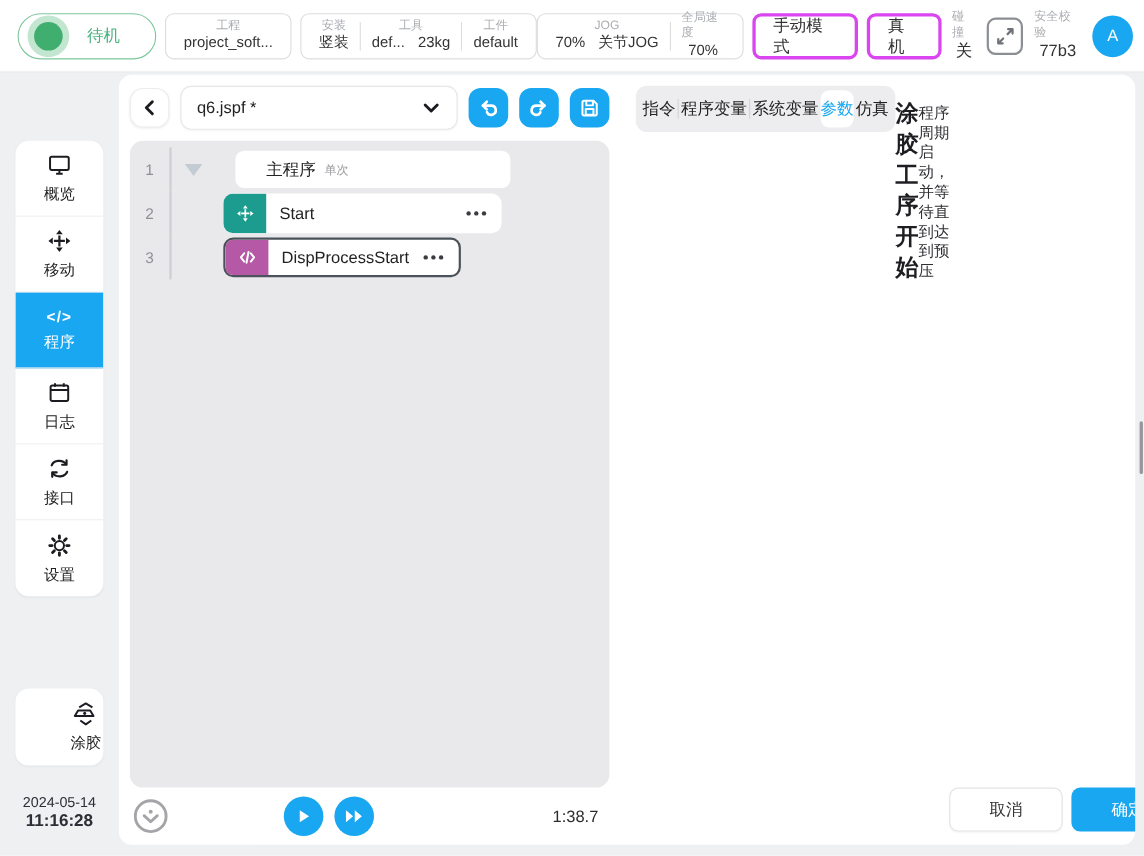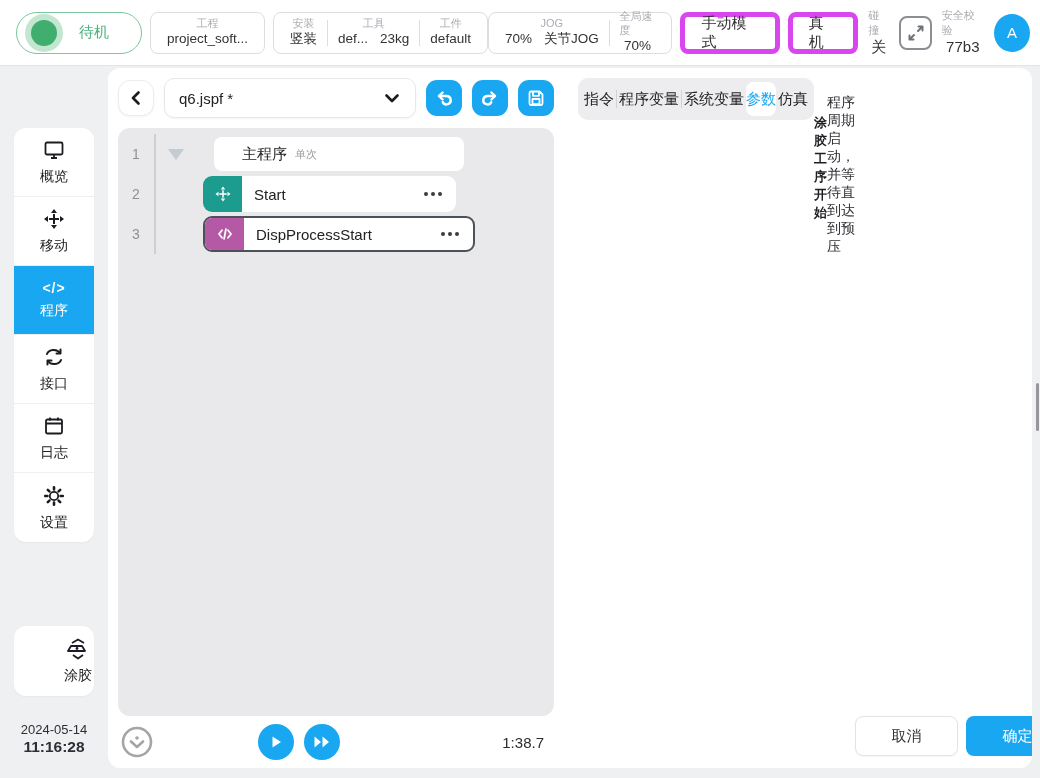--- a/index.html
+++ b/index.html
@@ -26,21 +26,21 @@
   .status-text { flex:1; text-align:center; color:#4cb27e; font-size:15px; }
   .tb-box {
     height:42px; border:1px solid #dddddf; border-radius:8px; background:#fff;
     display:flex; align-items:center; padding:0 6px;
   }
   .tb-cell { display:flex; flex-direction:column; align-items:center; justify-content:center; padding:0 10px; line-height:1.25; }
   .tb-label { font-size:11px; color:#aaadb2; }
   .tb-value { font-size:13.5px; color:#333; white-space:nowrap; }
   .tb-sep { width:1px; height:26px; background:#dddddf; }
   .tb-btn {
-    height:42px; border:5px solid #d946ef; border-radius:8px; background:#fff;
+    height:42px; border:3px solid #d946ef; border-radius:8px; background:#fff;
     display:flex; align-items:center; justify-content:center; font-size:15px; padding:0 16px; color:#333;
   }
   .tb-plain { display:flex; flex-direction:column; align-items:center; line-height:1.3; padding:0 2px; }
   .tb-plain .tb-value { font-size:15px; }
   .expand-btn {
     width:34px; height:34px; border:2px solid #8b8e93; border-radius:8px; background:#fff;
     display:flex; align-items:center; justify-content:center;
   }
   .avatar {
     width:38px; height:38px; border-radius:50%; background:#18a7f0; color:#fff;
@@ -107,21 +107,21 @@
   .prog-box {
     background:#fff; border-radius:8px; height:34px; display:flex; align-items:center;
     margin-left:14px; width:250px; padding-left:28px; gap:8px;
   }
   .prog-box .main-label { font-size:15px; color:#222; }
   .prog-box .sub-label { font-size:11px; color:#9a9a9e; }
   .cmd-box {
     background:#fff; border-radius:9px; height:36px; display:flex; align-items:center;
     margin-left:47px; width:253px; overflow:hidden;
   }
-  .cmd-box.selected { border:2px solid #4b5259; width:272px; }
+  .cmd-box.selected { border:2px solid #4b5259; width:216px; }
   .cmd-icon {
     width:39px; align-self:stretch; display:flex; align-items:center; justify-content:center;
     color:#fff; flex:none;
   }
   .cmd-icon.teal { background:#1b9c8f; }
   .cmd-icon.magenta { background:#b558a5; }
   .cmd-label { font-size:15px; color:#222; margin-left:12px; }
   .row-menu { margin-left:auto; padding-right:14px; display:flex; gap:3px; }
   .row-menu i { width:4px; height:4px; border-radius:50%; background:#3c3c40; }
   .editor-foot { height:48px; display:flex; align-items:center; padding:4px 2px 0 2px; }
@@ -136,21 +136,21 @@
   .tabbar {
     height:42px; background:#ededf0; border-radius:10px; display:flex; align-items:center;
     padding:0 6px; gap:2px;
   }
   .tab {
     flex:1; height:34px; display:flex; align-items:center; justify-content:center;
     font-size:15px; color:#222; border-radius:8px; cursor:pointer; white-space:nowrap;
   }
   .tab.active { background:#fff; color:#18a7f0; }
   .tab-sep { width:1px; height:18px; background:#d2d2d6; flex:none; }
-  .panel-title { margin-top:36px; font-size:13px; font-weight:bold; color:#1e1e22; }
+  .panel-title { margin-top:11px; font-size:21px; font-weight:bold; color:#1e1e22; }
   .panel-divider { height:1px; background:#e3e3e6; margin:14px 0 0 0; }
   .panel-desc { margin-top:16px; font-size:14px; color:#2e2e33; }
   .panel-scrollline { position:absolute; right:16px; top:118px; width:3px; height:515px; background:#bcbcc0; border-radius:2px; }
   .panel-foot { margin-top:auto; display:flex; justify-content:flex-end; gap:8px; padding-bottom:2px; }
   .btn-cancel {
     width:103px; height:40px; border:1px solid #e3e3e6; background:#fff; border-radius:8px;
     font-size:15px; color:#333; box-shadow:0 1px 2px rgba(0,0,0,.04);
   }
   .btn-confirm {
     width:103px; height:40px; border:none; background:#18a7f0; border-radius:8px;
@@ -247,34 +247,34 @@
           <path d="M12 2l3 4h-6z M12 22l-3-4h6z M2 12l4-3v6z M22 12l-4 3v-6z"></path>
           <path d="M11 7h2v10h-2z M7 11h10v2H7z"></path>
         </svg>
         <span>移动</span>
       </div>
       <div class="nav-item active">
         <span class="code-glyph">&lt;/&gt;</span>
         <span>程序</span>
       </div>
       <div class="nav-item">
+        <svg width="24" height="24" viewBox="0 0 24 24" fill="none" stroke="#1c1c20" stroke-width="1.8">
+          <rect x="4" y="5.5" width="16" height="14" rx="1.5"></rect>
+            <path d="M4 9.5 h16 M8 3.5 v3 M16 3.5 v3"></path>
+        </svg>
+        <span>日志</span>
+      </div>
+      <div class="nav-item">
         <svg width="24" height="24" viewBox="0 0 24 24" fill="none" stroke="#1c1c20" stroke-width="2" stroke-linecap="round">
           <path d="M5 9 a7 5.5 0 0 1 13 -1"></path>
             <path d="M18.5 4.5 v4 h-4" stroke-linejoin="round"></path>
           <path d="M19 15 a7 5.5 0 0 1 -13 1"></path>
             <path d="M5.5 19.5 v-4 h4" stroke-linejoin="round"></path>
         </svg>
         <span>接口</span>
-      </div>
-      <div class="nav-item">
-        <svg width="24" height="24" viewBox="0 0 24 24" fill="none" stroke="#1c1c20" stroke-width="1.8">
-          <rect x="4" y="5.5" width="16" height="14" rx="1.5"></rect>
-            <path d="M4 9.5 h16 M8 3.5 v3 M16 3.5 v3"></path>
-        </svg>
-        <span>日志</span>
       </div>
       <div class="nav-item">
         <svg width="24" height="24" viewBox="0 0 24 24" fill="none" stroke="#1c1c20">
           <circle cx="12" cy="12" r="4.2" stroke-width="1.8"></circle>
           <g stroke-width="2.6" stroke-linecap="round">
             <path d="M12 3.2v2.2 M12 18.6v2.2 M3.2 12h2.2 M18.6 12h2.2 M5.8 5.8l1.6 1.6 M16.6 16.6l1.6 1.6 M18.2 5.8l-1.6 1.6 M7.4 16.6l-1.6 1.6"></path>
           </g>
         </svg>
         <span>设置</span>
       </div>

